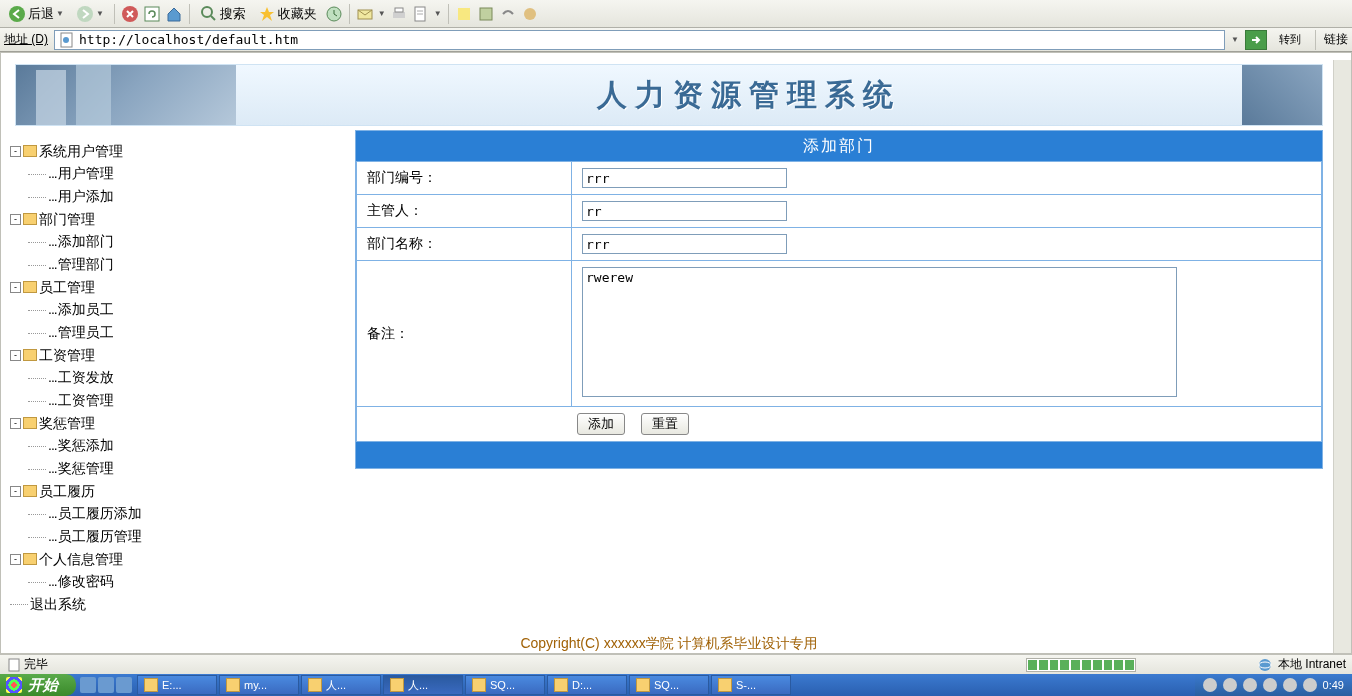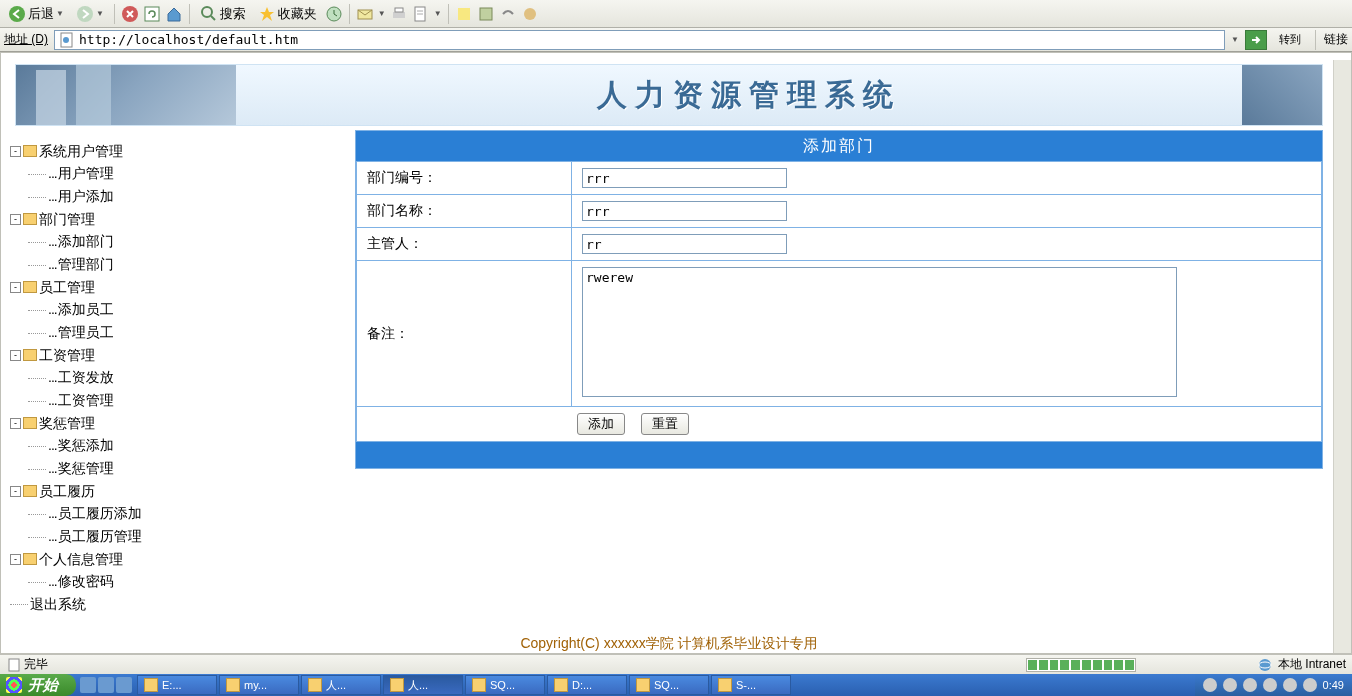--- a/index.html
+++ b/index.html
@@ -312,26 +312,26 @@
         <div class="main">
           <div class="form-wrap">
             <div class="form-head">添加部门</div>
             <table class="form-table">
               <tbody>
                   <tr>
                 <td class="label">部门编号：</td>
                 <td><input type="text" value="rrr" style=""></td>
               </tr>
               <tr>
+                <td class="label">主管人：</td>
+                <td><input type="text" value="rr" style=""></td>
+              </tr>
+              <tr>
                 <td class="label">部门名称：</td>
                 <td><input type="text" value="rrr" style=""></td>
-              </tr>
-              <tr>
-                <td class="label">主管人：</td>
-                <td><input type="text" value="rr" style=""></td>
               </tr>
               <tr>
                 <td class="label">备注：</td>
                 <td><textarea style="">rwerew</textarea></td>
               </tr>
               <tr>
                 <td colspan="2" class="form-btns">
                   <button>添加</button>
                   <button>重置</button>
                 </td>

